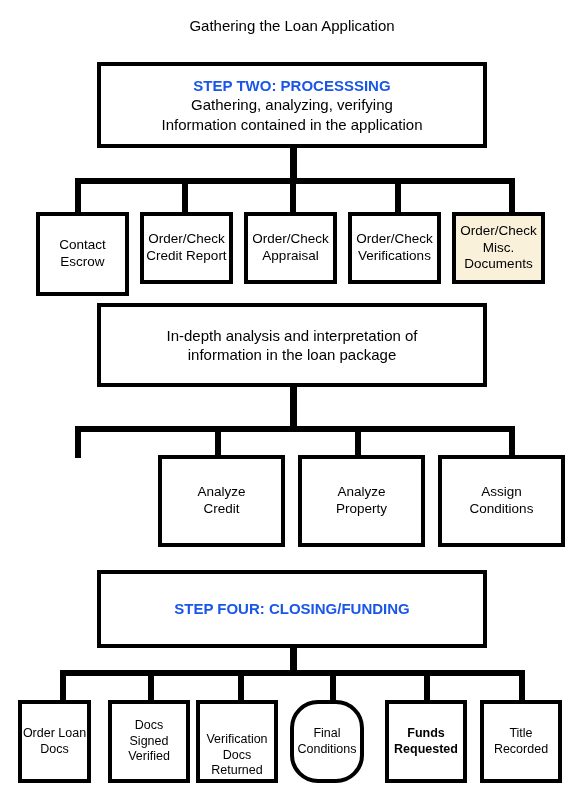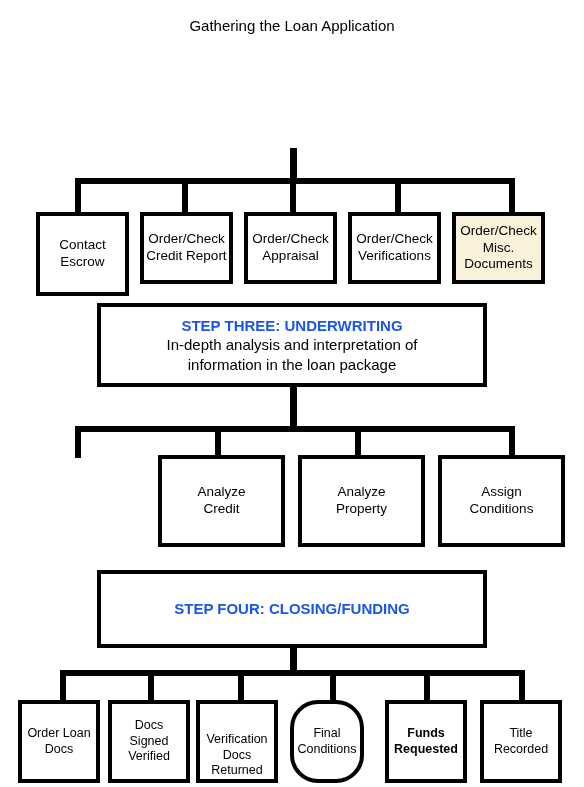--- a/index.html
+++ b/index.html
@@ -82,20 +82,27 @@
 </style>
 </head>
 <body>
 
 <div id="canvas">
 
   <div class="headline" style="top:16px;">
     <span class="step-body">Gathering the Loan Application</span>
   </div>
 
+  <div class="box" style="left:97px; top:62px; width:390px; height:86px;">
+    <div>
+      <span class="step-title">STEP TWO: PROCESSSING</span>
+      <span class="step-body">Gathering, analyzing, verifying
+Information contained in the application</span>
+    </div>
+  </div>
 
   <div class="conn" style="left:290px; top:148px; width:7px; height:34px;"></div>
   <div class="conn" style="left:75px; top:178px; width:440px; height:6px;"></div>
   <div class="conn" style="left:75px; top:178px; width:6px; height:38px;"></div>
   <div class="conn" style="left:182px; top:178px; width:6px; height:38px;"></div>
   <div class="conn" style="left:290px; top:178px; width:6px; height:38px;"></div>
   <div class="conn" style="left:395px; top:178px; width:6px; height:38px;"></div>
   <div class="conn" style="left:509px; top:178px; width:6px; height:38px;"></div>
 
   <div class="box leaf" style="left:36px; top:212px; width:93px; height:84px;">
@@ -115,21 +122,20 @@
 Verifications</span>
   </div>
   <div class="box leaf highlight" style="left:452px; top:212px; width:93px; height:72px;">
     <span class="txt">Order/Check
 Misc.
 Documents</span>
   </div>
 
   <div class="box" style="left:97px; top:303px; width:390px; height:84px;">
     <div>
-      <span class="step-title">STEP THREE: UNDERWRITING</span>
       <span class="step-body">In-depth analysis and interpretation of
 information in the loan package</span>
     </div>
   </div>
 
   <div class="conn" style="left:290px; top:387px; width:7px; height:44px;"></div>
   <div class="conn" style="left:75px; top:426px; width:440px; height:6px;"></div>
   <div class="conn" style="left:75px; top:426px; width:6px; height:32px;"></div>
   <div class="conn" style="left:215px; top:426px; width:6px; height:32px;"></div>
   <div class="conn" style="left:355px; top:426px; width:6px; height:32px;"></div>
@@ -156,21 +162,21 @@
 
   <div class="conn" style="left:290px; top:648px; width:7px; height:28px;"></div>
   <div class="conn" style="left:60px; top:670px; width:465px; height:6px;"></div>
   <div class="conn" style="left:60px; top:670px; width:6px; height:32px;"></div>
   <div class="conn" style="left:148px; top:670px; width:6px; height:32px;"></div>
   <div class="conn" style="left:238px; top:670px; width:6px; height:32px;"></div>
   <div class="conn" style="left:330px; top:670px; width:6px; height:32px;"></div>
   <div class="conn" style="left:424px; top:670px; width:6px; height:32px;"></div>
   <div class="conn" style="left:519px; top:670px; width:6px; height:32px;"></div>
 
-  <div class="box leaf-sm" style="left:18px; top:700px; width:82px; height:83px;">
+  <div class="box leaf-sm" style="left:18px; top:700px; width:73px; height:83px;">
     <span class="txt">Order Loan
 Docs</span>
   </div>
   <div class="box leaf-sm" style="left:108px; top:700px; width:82px; height:83px;">
     <span class="txt">Docs
 Signed
 Verified</span>
   </div>
   <div class="box leaf-sm" style="left:196px; top:700px; width:82px; height:83px;align-items:flex-end;">
     <span class="txt">Verification

